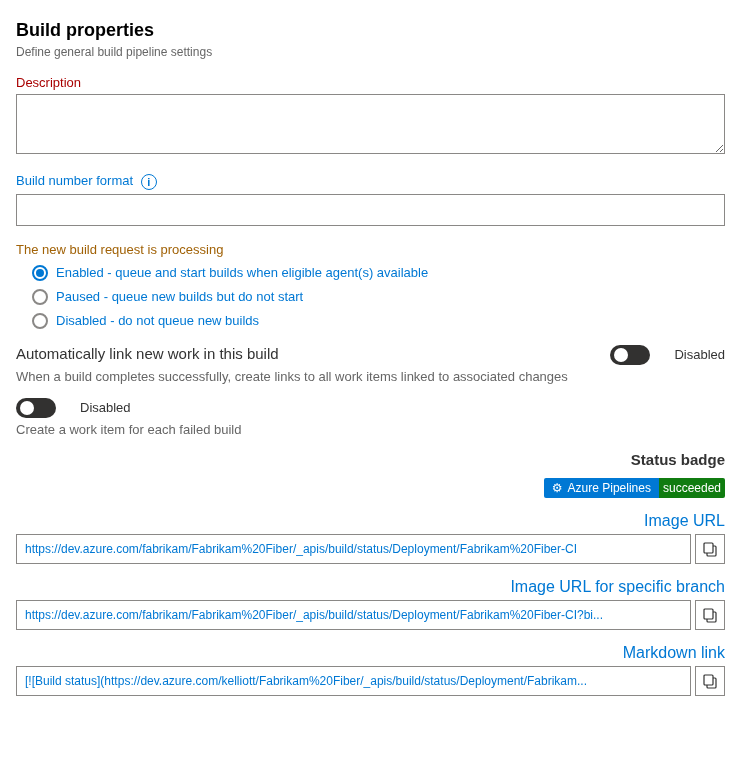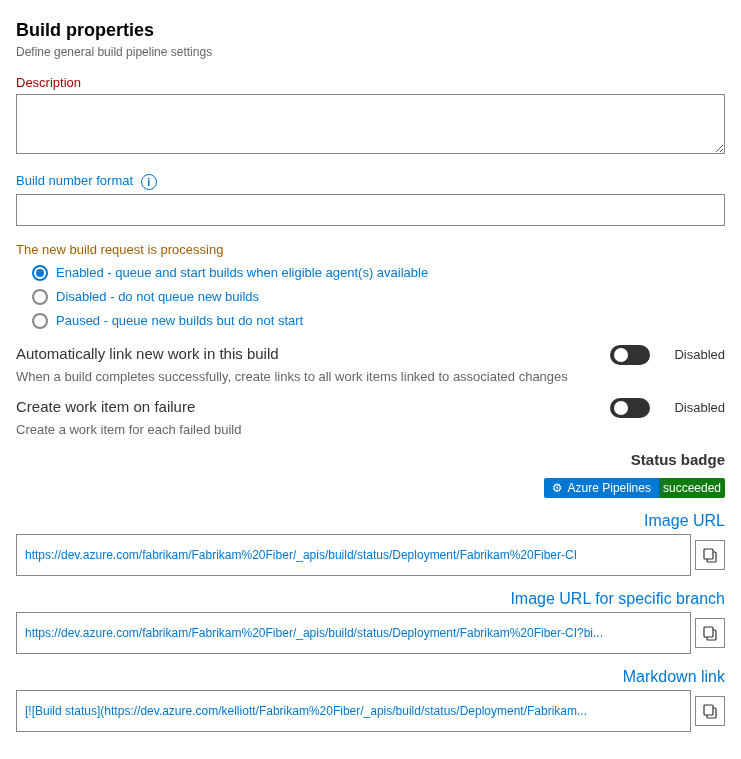--- a/index.html
+++ b/index.html
@@ -204,21 +204,21 @@
       gap: 4px;
       margin-bottom: 14px;
     }
     .url-input {
       flex: 1;
       border: 1px solid #8a8886;
       padding: 5px 8px;
       font-size: 12px;
       color: #0078d4;
       background: #fff;
-      height: 42px;
+      height: 30px;
       overflow: hidden;
       white-space: nowrap;
       text-overflow: ellipsis;
       display: flex;
       align-items: center;
     }
     .copy-btn {
       width: 30px;
       height: 30px;
       border: 1px solid #8a8886;
@@ -258,42 +258,41 @@
 <div class="processing-text">The new build request is processing</div>
 
 <div class="radio-group">
   <div class="radio-item">
     <div class="radio-circle checked">
     </div>
     <span class="radio-label">Enabled - queue and start builds when eligible agent(s) available</span>
   </div>
   <div class="radio-item">
     <div class="radio-circle"></div>
-    <span class="radio-label">Disabled - do not queue new builds</span>
+    <span class="radio-label">Paused - queue new builds but do not start</span>
   </div>
   <div class="radio-item">
     <div class="radio-circle"></div>
-    <span class="radio-label">Paused - queue new builds but do not start</span>
+    <span class="radio-label">Disabled - do not queue new builds</span>
   </div>
 </div>
 
 <div>
   <div class="toggle-row">
     <span class="toggle-row-title">Automatically link new work in this build</span>
     <div class="toggle-container">
       <div class="toggle"></div>
       <span class="toggle-label">Disabled</span>
     </div>
   </div>
   <div class="toggle-row-subtitle">When a build completes successfully, create links to all work items linked to associated changes</div>
 </div>
 
 <div>
   <div class="toggle-row">
-    <span class="toggle-row-title">Create work item on failure</span>
     <div class="toggle-container">
       <div class="toggle"></div>
       <span class="toggle-label">Disabled</span>
     </div>
   </div>
   <div class="toggle-row-subtitle">Create a work item for each failed build</div>
 </div>
 
 <div class="status-badge-section">
   <div class="status-badge-title">Status badge</div>

